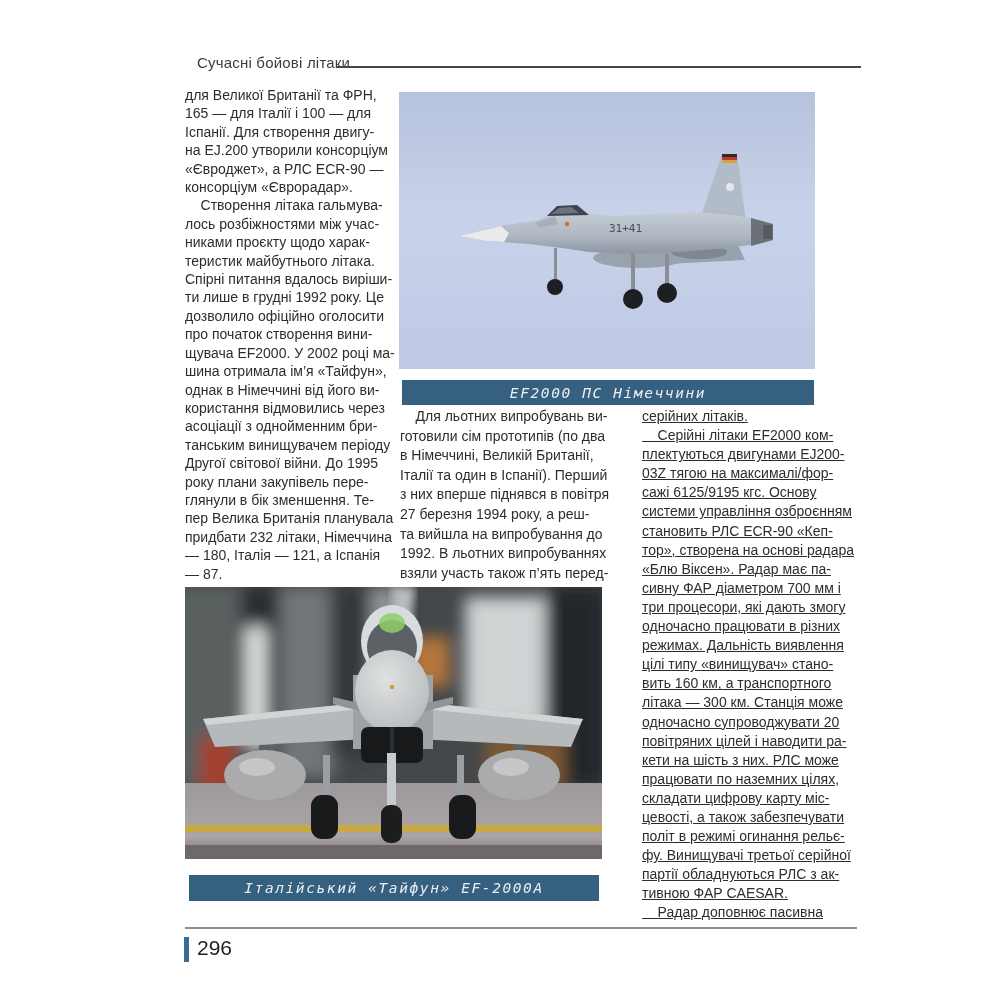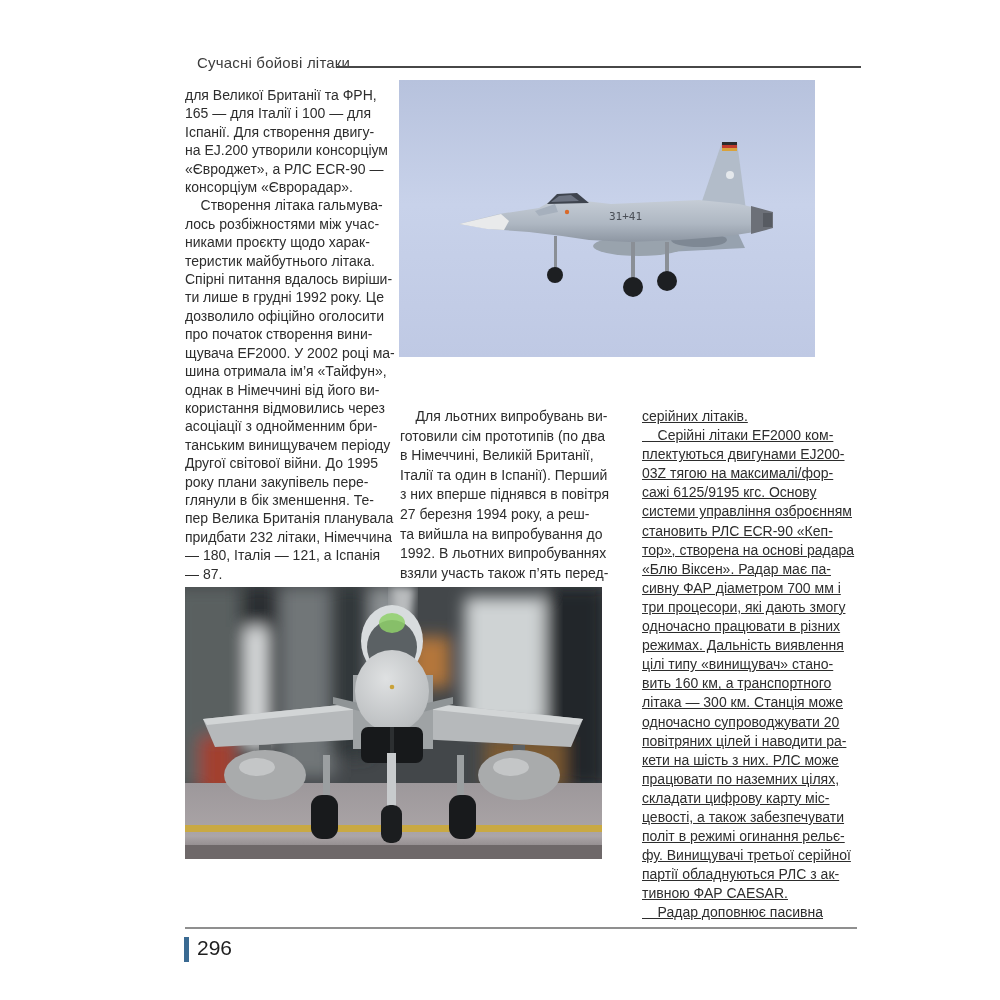--- a/index.html
+++ b/index.html
@@ -11,21 +11,21 @@
   .header-rule{position:absolute;left:337px;top:66px;width:524px;height:2px;background:#474747;}
 
   .textcol{position:absolute;font-size:14px;color:#2d2d2d;white-space:pre;
            font-family:"Liberation Sans",sans-serif;}
   .col-left{left:185px;top:86px;width:212px;line-height:18.4px;}
   .col-middle{left:400px;top:407px;width:214px;line-height:19.6px;}
   .col-right{left:642px;top:407px;width:220px;line-height:19.1px;text-decoration:underline;}
 
   .photo{position:absolute;display:block;}
   .photo svg{display:block;}
-  #photo1{left:399px;top:80px;width:444px;height:277px;}
+  #photo1{left:399px;top:92px;width:444px;height:277px;}
   #photo2{left:185px;top:587px;width:417px;height:272px;}
 
   .caption{position:absolute;background:#35607f;color:#e9eff3;
            font-family:"DejaVu Sans Mono",monospace;font-style:italic;
            font-size:14.5px;letter-spacing:1.6px;
            display:flex;align-items:center;justify-content:center;}
   #caption1{left:402px;top:380px;width:412px;height:25px;}
   #caption2{left:189px;top:875px;width:410px;height:26px;}
 
   .footer-rule{position:absolute;left:185px;top:927px;width:672px;height:1.5px;background:#8f8f8f;}
@@ -112,20 +112,21 @@
 
       <rect x="155" y="156" width="3" height="34" fill="#8a8f96"></rect>
       <circle cx="156" cy="195" r="8" fill="#1d1f22"></circle>
       <rect x="232" y="162" width="4" height="40" fill="#8a8f96"></rect>
       <circle cx="234" cy="207" r="10" fill="#1d1f22"></circle>
       <rect x="266" y="162" width="4" height="34" fill="#8a8f96"></rect>
       <circle cx="268" cy="201" r="10" fill="#1d1f22"></circle>
     </svg>
   </div>
 
+  <div class="caption" id="caption1">EF2000 ПС Німеччини</div>
 
   <div class="textcol col-middle">    Для льотних випробувань ви-
 готовили сім прототипів (по два
 в Німеччині, Великій Британії,
 Італії та один в Іспанії). Перший
 з них вперше піднявся в повітря
 27 березня 1994 року, а реш-
 та вийшла на випробування до
 1992. В льотних випробуваннях
 взяли участь також п’ять перед-</div>
@@ -227,18 +228,19 @@
 
       <rect x="202" y="166" width="9" height="58" fill="#c8cbcd"></rect>
       <rect x="196" y="218" width="21" height="38" rx="9" fill="#1b1d1f"></rect>
       <rect x="138" y="168" width="7" height="46" fill="#9b9fa1"></rect>
       <rect x="126" y="208" width="27" height="44" rx="11" fill="#181a1c"></rect>
       <rect x="272" y="168" width="7" height="46" fill="#9b9fa1"></rect>
       <rect x="264" y="208" width="27" height="44" rx="11" fill="#181a1c"></rect>
     </svg>
   </div>
 
+  <div class="caption" id="caption2">Італійський «Тайфун» EF-2000A</div>
 
   <div class="footer-rule"></div>
   <div class="pageno-bar"></div>
   <div class="pageno">296</div>
 
 </div>
 
 </body></html>

